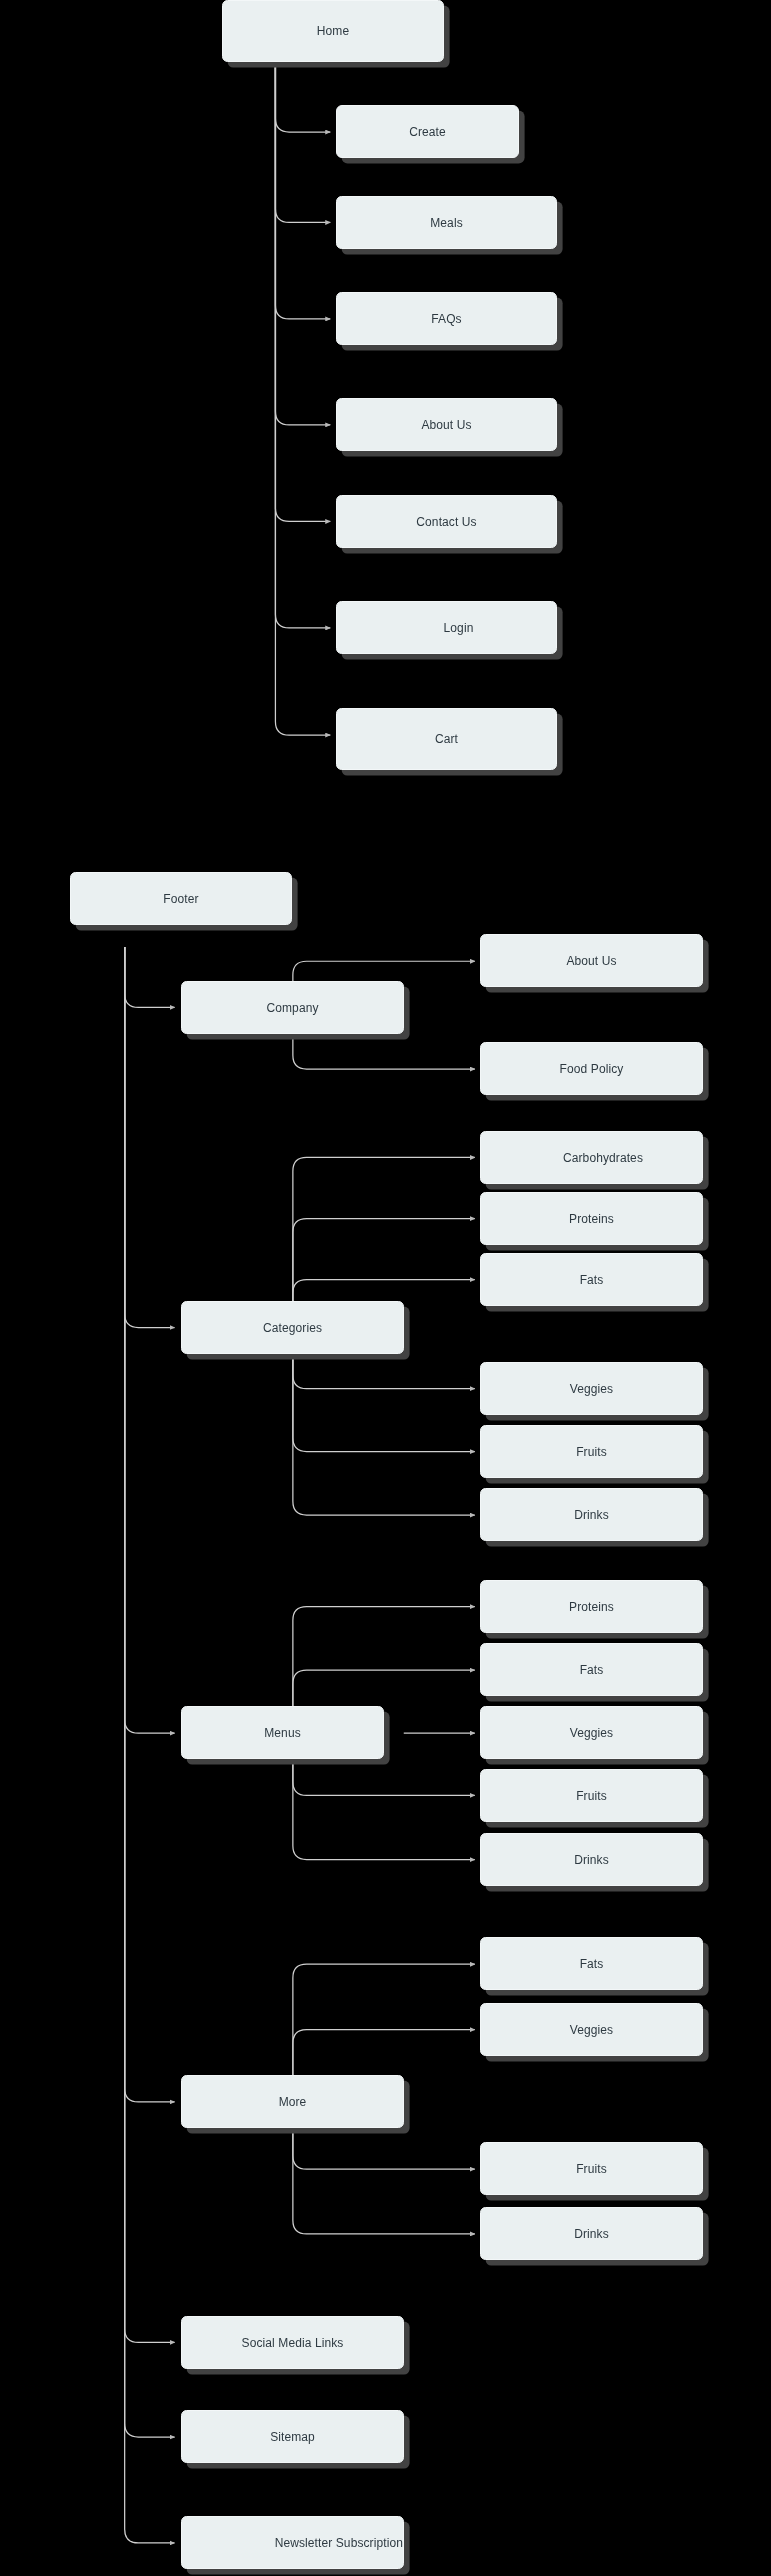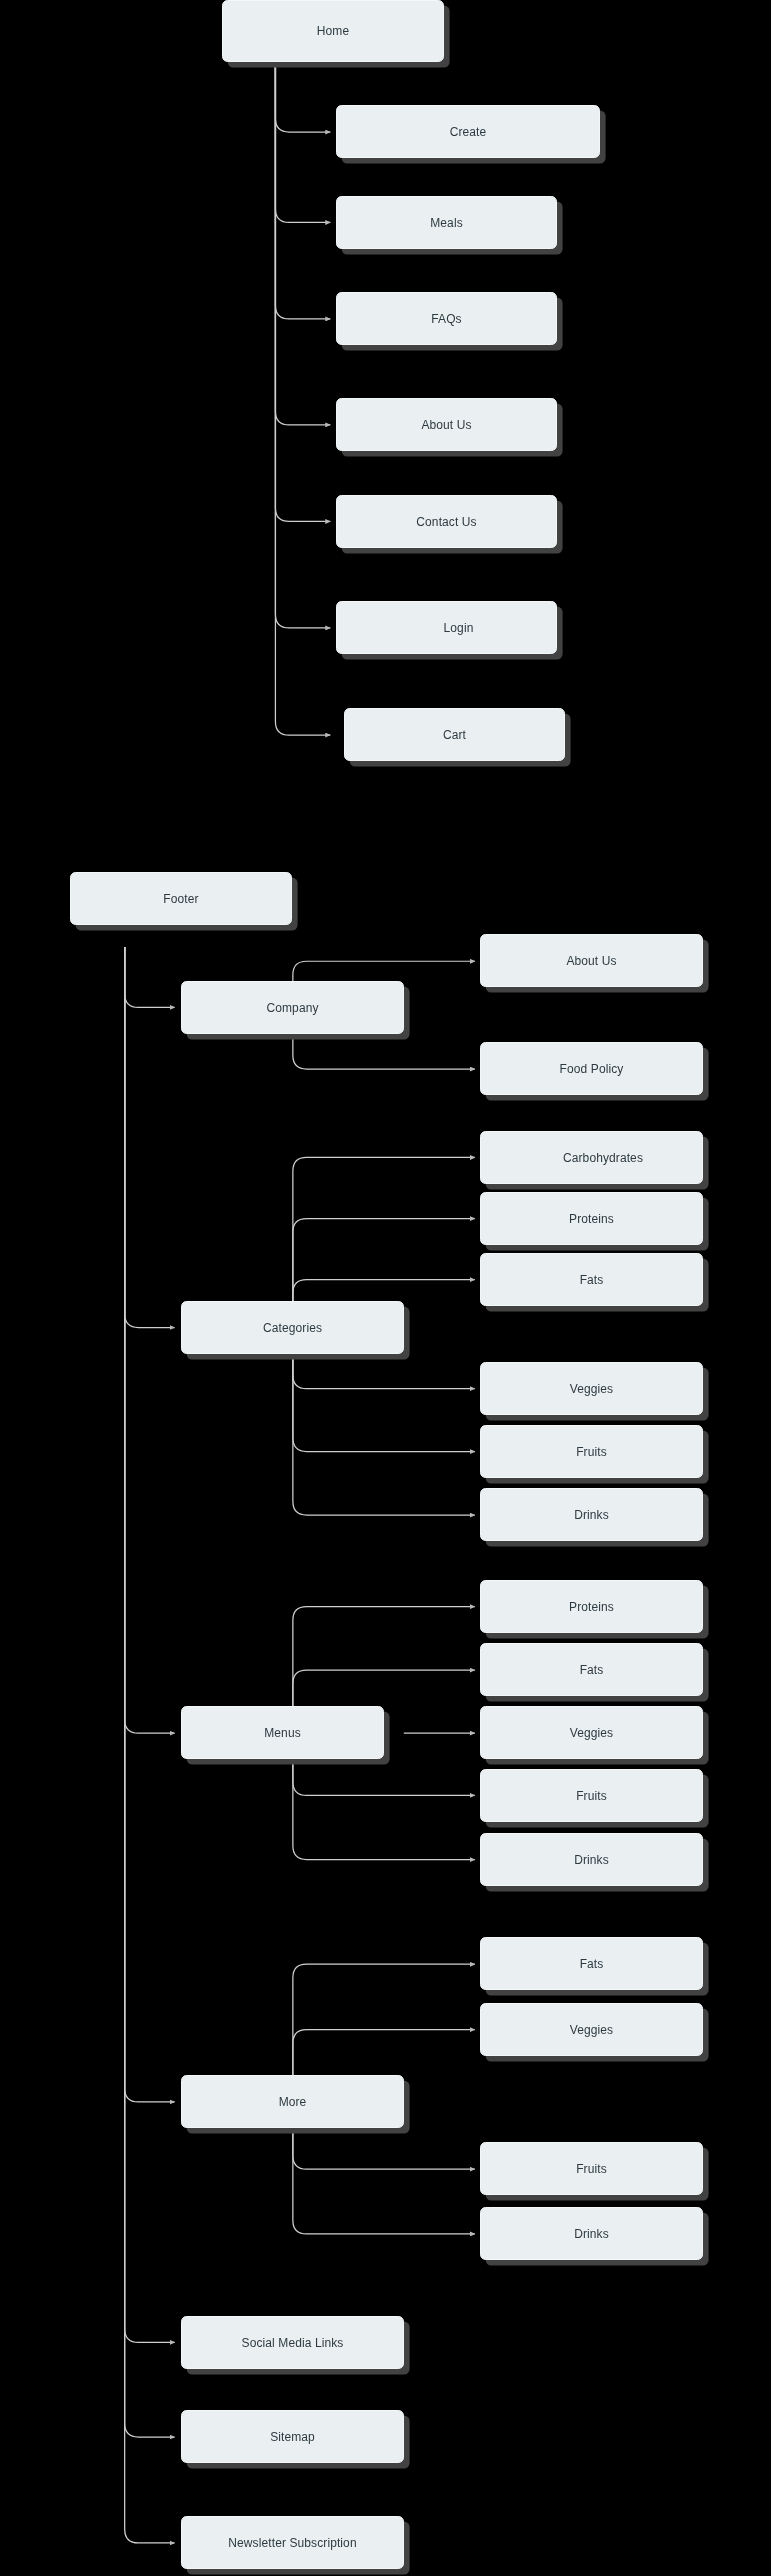--- a/index.html
+++ b/index.html
@@ -95,39 +95,39 @@
       <path d="M470,3374 L470,3280 Q470,3258 492,3258 L762,3258"></path>
       <path d="M470,3374 L470,3460 Q470,3482 492,3482 L762,3482"></path>
       <path d="M470,3374 L470,3564 Q470,3586 492,3586 L762,3586"></path>
     </g>
   </svg>
 
   <div class="node" style="left:222px;top:0px;width:222px;height:62px;">
     <span class="label">Home</span>
   </div>
 
-  <div class="node" style="left:336px;top:105px;width:264px;height:53px;">
+  <div class="node" style="left:336px;top:105px;width:183px;height:53px;border-radius:6px;">
     <span class="label">Create</span>
   </div>
   <div class="node" style="left:336px;top:196px;width:221px;height:53px;">
     <span class="label">Meals</span>
   </div>
   <div class="node" style="left:336px;top:292px;width:221px;height:53px;">
     <span class="label">FAQs</span>
   </div>
   <div class="node" style="left:336px;top:398px;width:221px;height:53px;">
     <span class="label">About Us</span>
   </div>
   <div class="node" style="left:336px;top:495px;width:221px;height:53px;">
     <span class="label">Contact Us</span>
   </div>
   <div class="node" style="left:336px;top:601px;width:221px;height:53px;padding-left:24px;">
     <span class="label">Login</span>
   </div>
-  <div class="node" style="left:344px;top:708px;width:221px;height:53px;">
+  <div class="node" style="left:336px;top:708px;width:221px;height:62px;">
     <span class="label">Cart</span>
   </div>
 
   <div class="node" style="left:70px;top:872px;width:222px;height:53px;">
     <span class="label">Footer</span>
   </div>
 
   <div class="node" style="left:181px;top:981px;width:223px;height:53px;">
     <span class="label">Company</span>
   </div>
@@ -194,18 +194,18 @@
   <div class="node" style="left:480px;top:2207px;width:223px;height:53px;">
     <span class="label">Drinks</span>
   </div>
 
   <div class="node" style="left:181px;top:2316px;width:223px;height:53px;">
     <span class="label">Social Media Links</span>
   </div>
   <div class="node" style="left:181px;top:2410px;width:223px;height:53px;">
     <span class="label">Sitemap</span>
   </div>
-  <div class="node" style="left:181px;top:2516px;width:223px;height:53px;">
+  <div class="node" style="left:181px;top:2516px;width:223px;height:53px;justify-content:flex-end;">
     <span class="label">Newsletter Subscription</span>
   </div>
 
 </div>
 
 
 </body></html>

